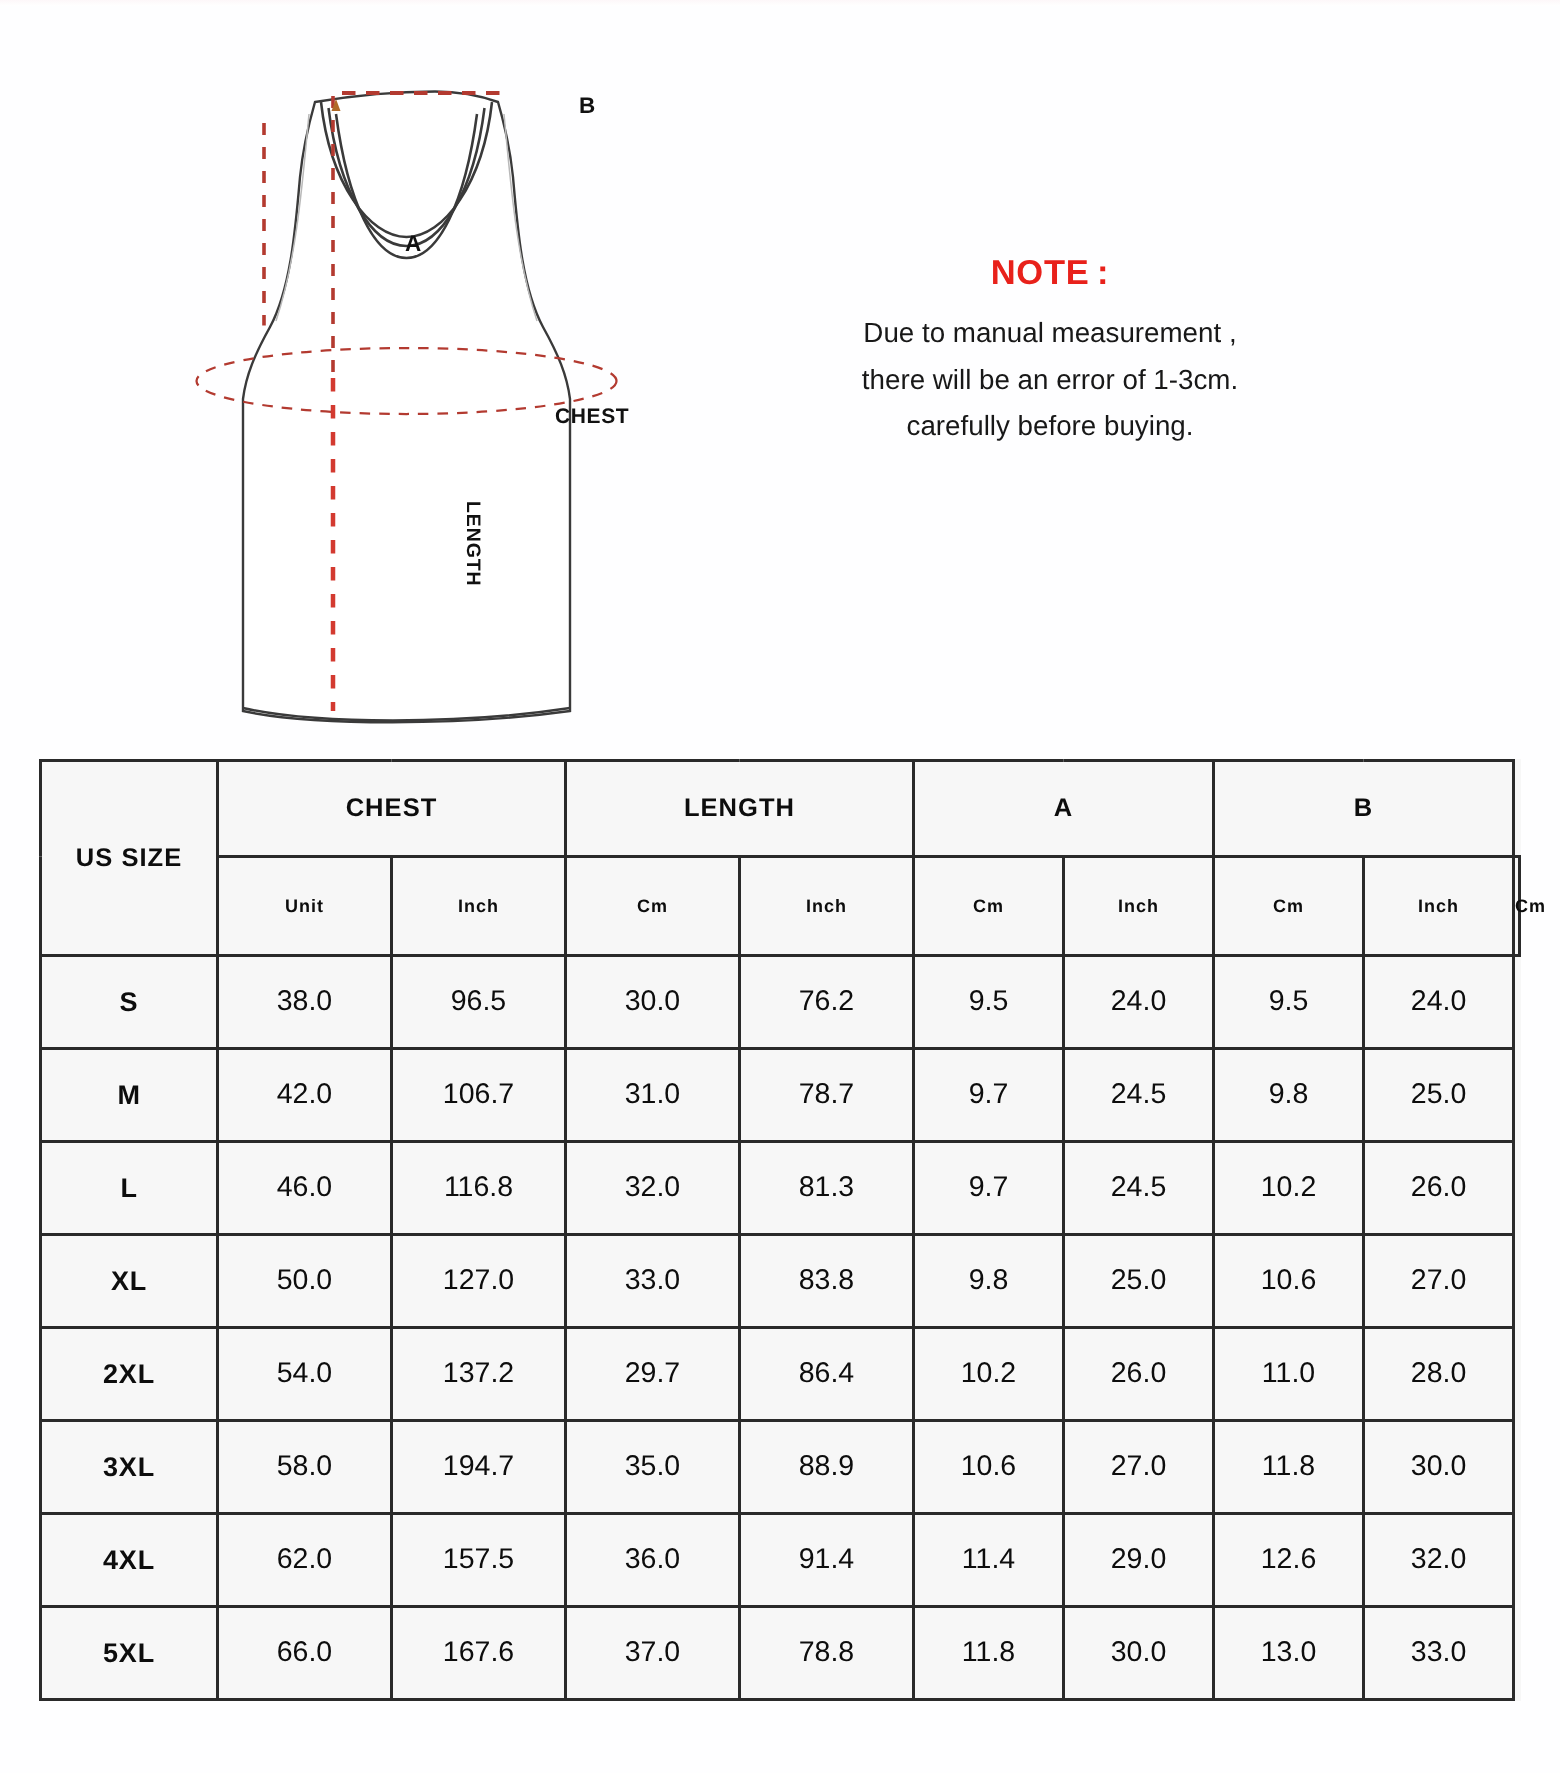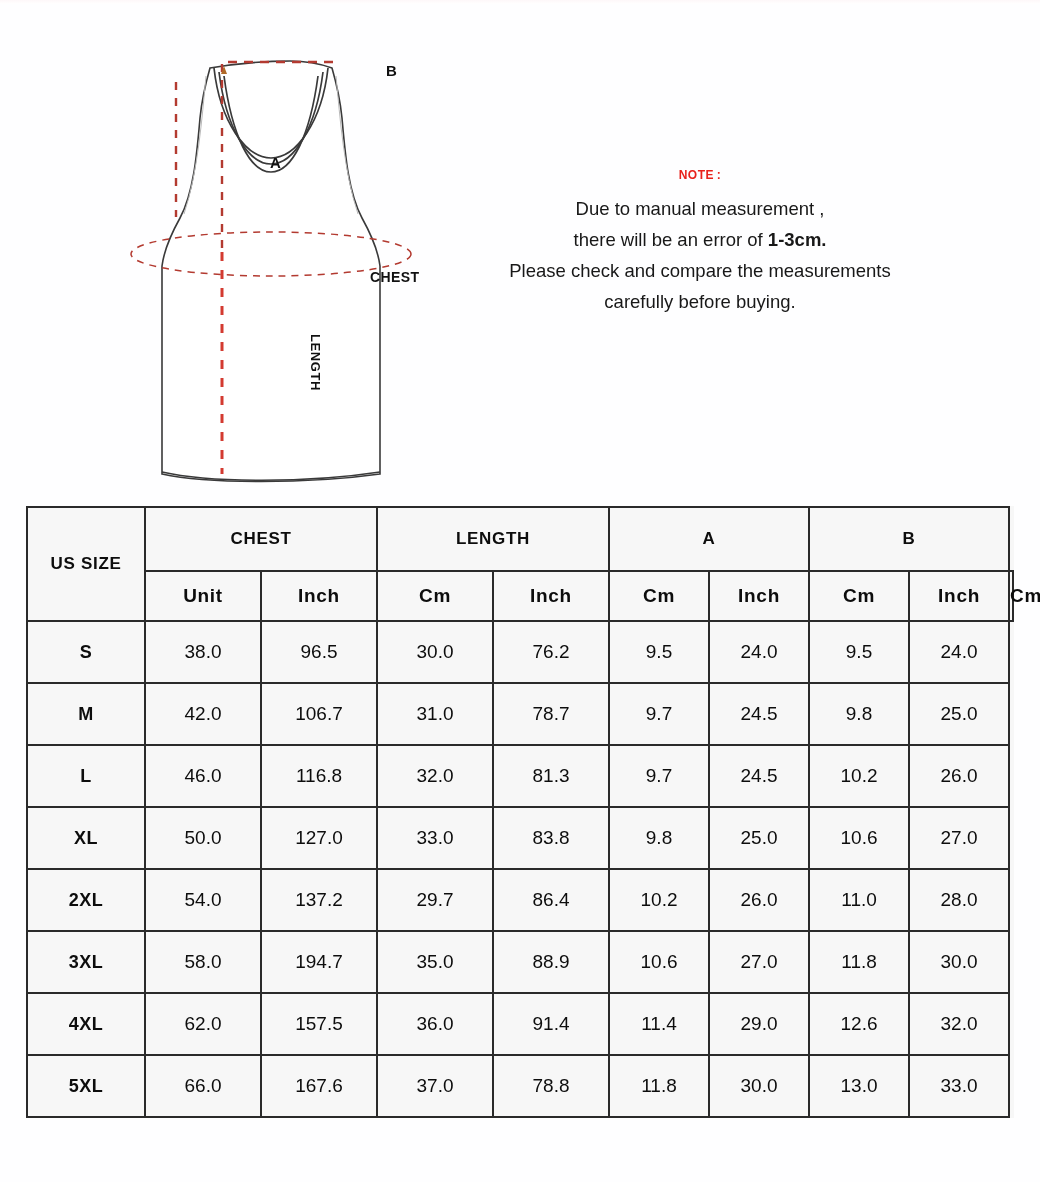--- a/index.html
+++ b/index.html
@@ -45,32 +45,32 @@
 
   
   #note {
     position: absolute;
     left: 455px; top: 168px;
     width: 490px;
     text-align: center;
     color: #1a1a1a;
   }
   #note-title {
-    font-size: 12px; font-weight: bold;
+    font-size: 23px; font-weight: bold;
     color: #e8211b;
     letter-spacing: .5px;
     margin-bottom: 11px;
   }
   .note-line {
     font-size: 18.5px;
     line-height: 31px;
     color: #181818;
     text-align: center;
   }
-  .note-line b { font-weight: bold; margin-top: 20px; }
+  .note-line b { font-weight: normal; margin-top: 20px; }
 
   
   #size-table {
     position: absolute;
     left: 26px; top: 506px;
     width: 988px;
     border-collapse: collapse;
     table-layout: fixed;
     background: #f7f7f7;
   }
@@ -82,22 +82,22 @@
     color: #0d0d0d;
     font-family: "Liberation Sans", sans-serif;
   }
   #size-table thead th {
     height: 64px;
     font-size: 17px;
     font-weight: bold;
     letter-spacing: .7px;
   }
   #size-table thead tr.sub th {
-    height: 50px;
-    font-size: 19px;
+    height: 66px;
+    font-size: 12px;
   }
   #size-table tbody td {
     height: 62px;
     font-size: 19px;
     font-weight: normal;
   }
   #size-table tbody td.sizecell {
     font-weight: bold;
     font-size: 18px;
     letter-spacing: .5px;
@@ -160,21 +160,20 @@
     <span class="lbl" id="label-b">B</span>
     <span class="lbl" id="label-a">A</span>
     <span class="lbl" id="label-chest">CHEST</span>
     <span class="lbl" id="label-length">LENGTH</span>
   </div>
 
   <div id="note">
     <div id="note-title">NOTE :</div>
     <div class="note-line">Due to manual measurement ,</div>
     <div class="note-line"><span>there will be an error of </span><b>1-3cm.</b></div>
-    <div class="note-line">Please check and compare the measurements</div>
     <div class="note-line">carefully before buying.</div>
   </div>
 
   <table id="size-table">
     <colgroup>
       <col class="c-size">
         <col class="c-wide">
         <col class="c-wide">
       <col class="c-wide">
         <col class="c-wide">

